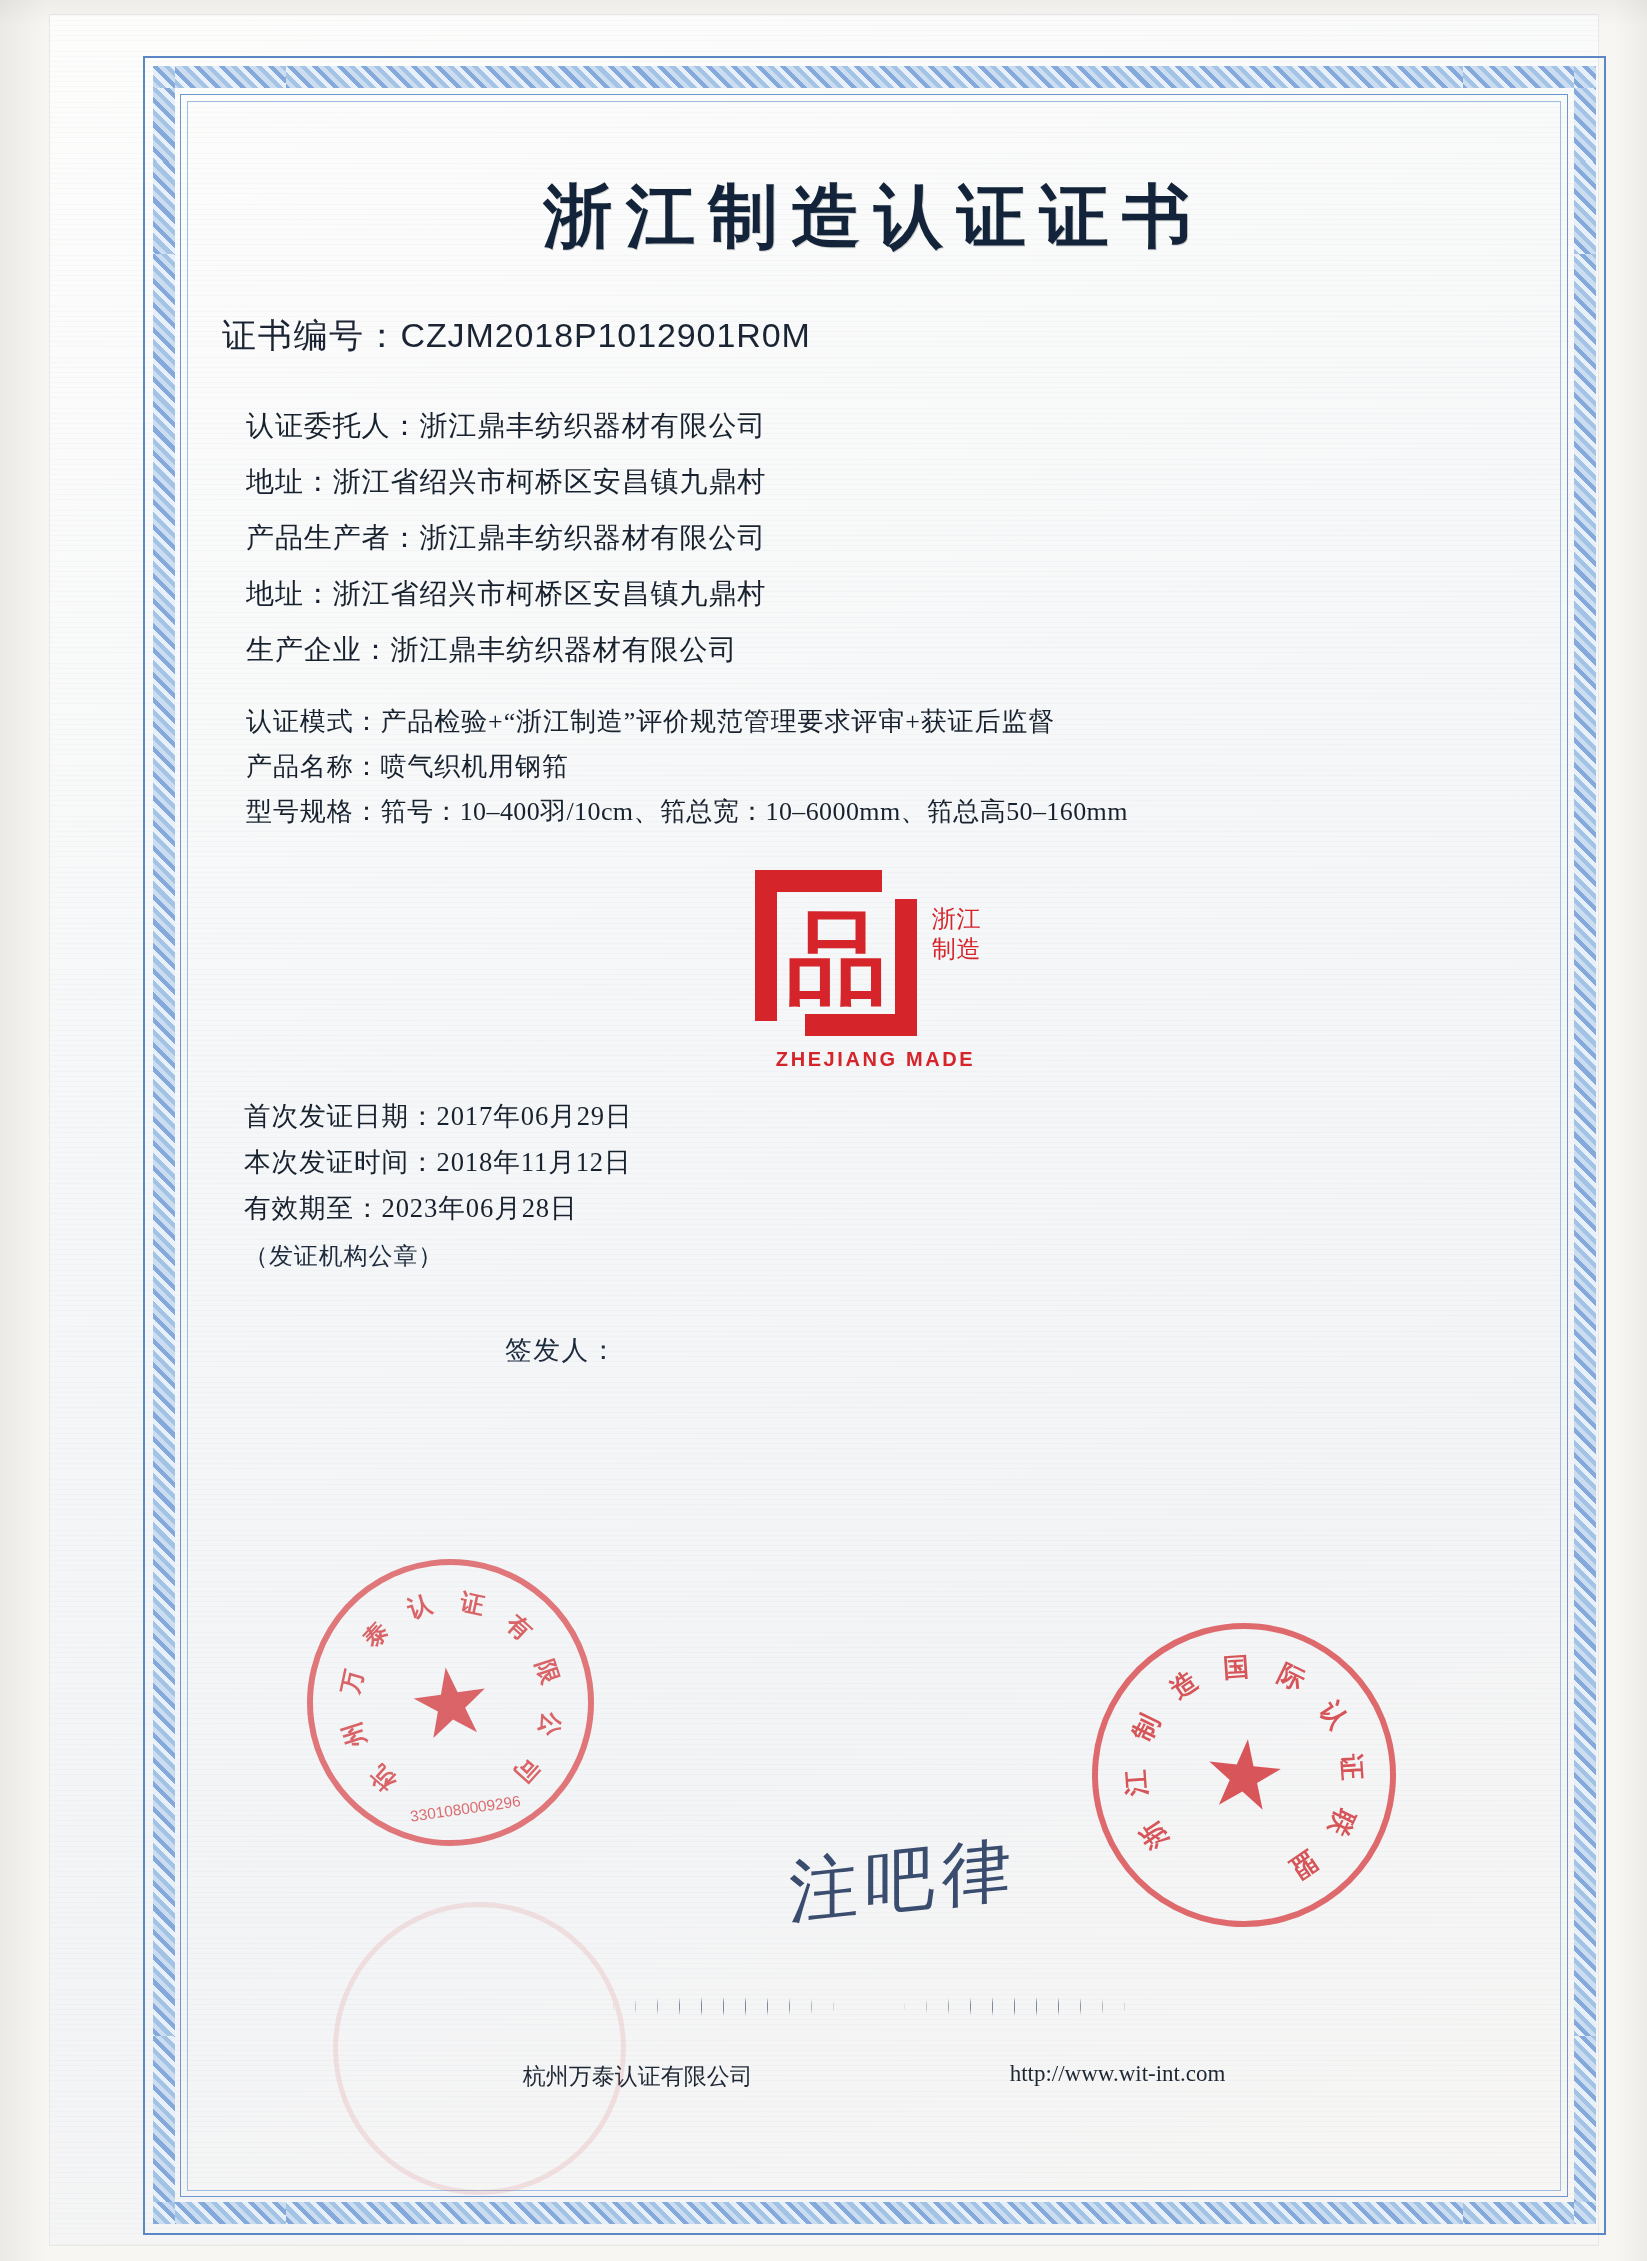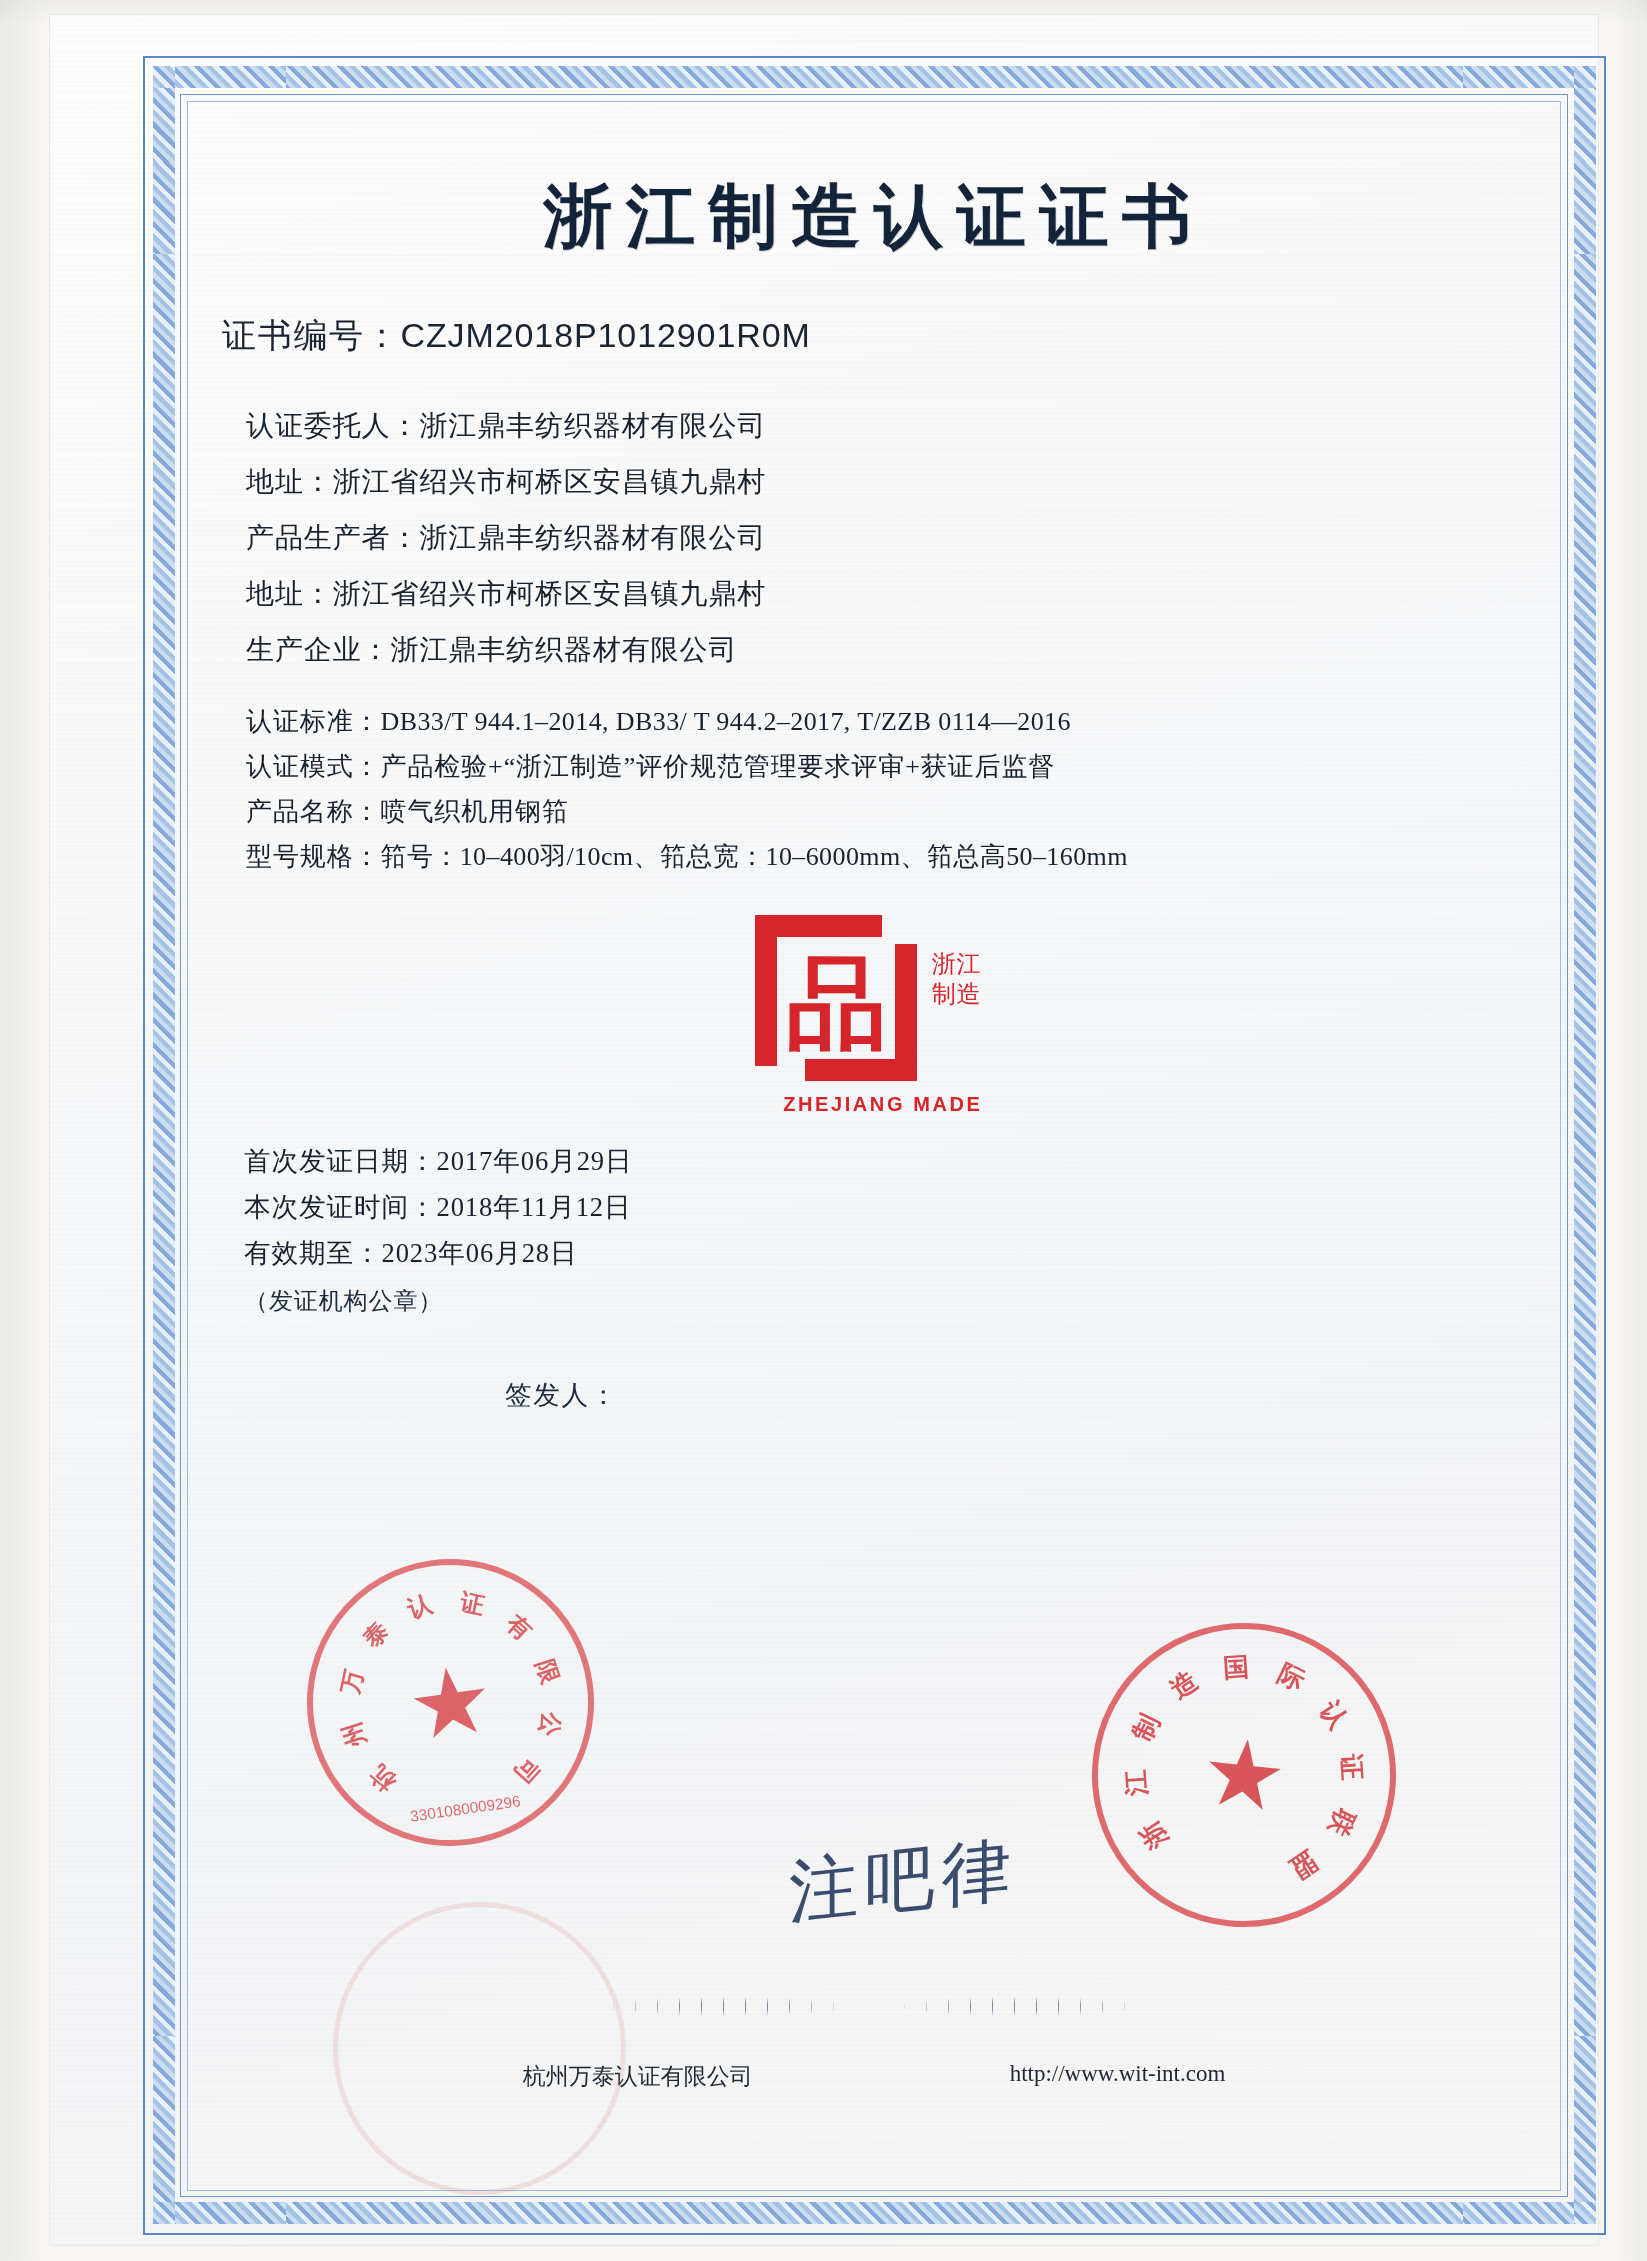--- a/index.html
+++ b/index.html
@@ -199,21 +199,21 @@
     font-size: 24px;
     line-height: 1.25;
     text-align: center;
     letter-spacing: 0.9px;
   }
   .logo .made-text {
     position: absolute;
     left: 19px;
     bottom: 1.7px;
     width: 214px;
-    text-align: right;
+    text-align: center;
     color: #d5242a;
     font-family: "Liberation Sans", sans-serif;
     font-weight: 700;
     font-size: 20px;
     letter-spacing: 2.6px;
   }
 
   
   .dates {
     margin-top: 31px;
@@ -395,23 +395,20 @@
       </div>
       <div class="field-row">
         <span class="lbl">地址：</span><span class="val">浙江省绍兴市柯桥区安昌镇九鼎村</span>
       </div>
       <div class="field-row">
         <span class="lbl">生产企业：</span><span class="val">浙江鼎丰纺织器材有限公司</span>
       </div>
     </div>
 
     <div class="block-two">
-      <div class="field-row">
-        <span class="lbl">认证标准：</span><span class="val mono-ish">DB33/T 944.1–2014, DB33/ T 944.2–2017, T/ZZB 0114—2016</span>
-      </div>
       <div class="field-row">
         <span class="lbl">认证模式：</span><span class="val">产品检验+“浙江制造”评价规范管理要求评审+获证后监督</span>
       </div>
       <div class="field-row">
         <span class="lbl">产品名称：</span><span class="val">喷气织机用钢筘</span>
       </div>
       <div class="field-row">
         <span class="lbl">型号规格：</span><span class="val mono-ish">筘号：10–400羽/10cm、筘总宽：10–6000mm、筘总高50–160mm</span>
       </div>
     </div>

